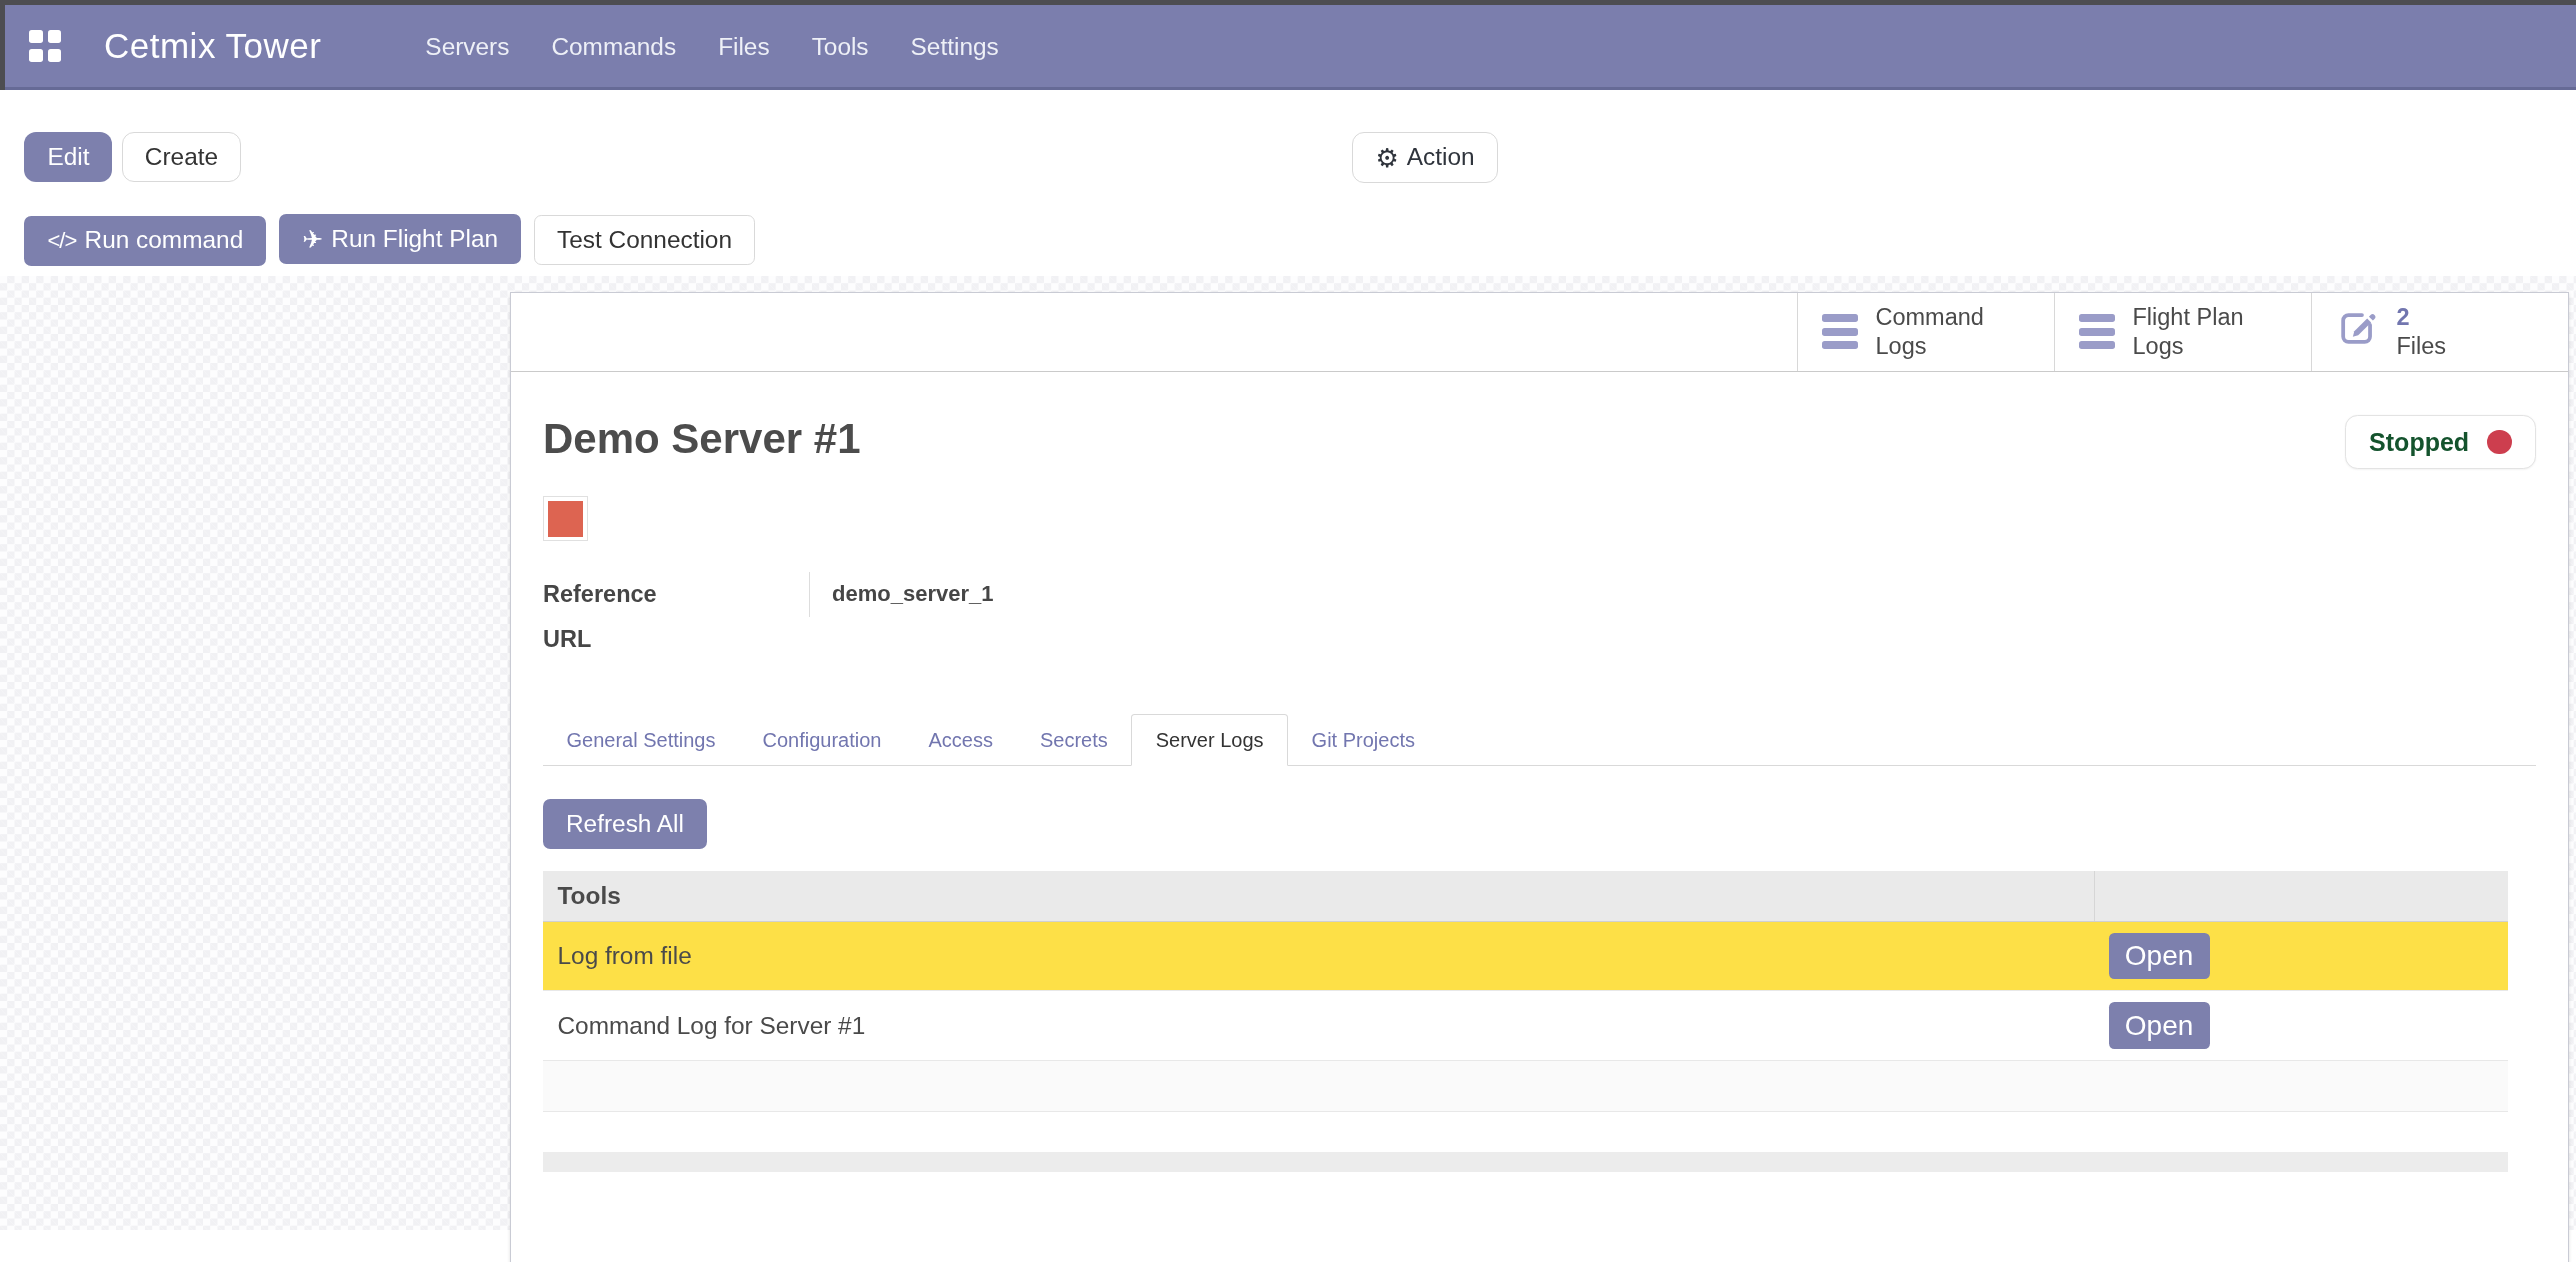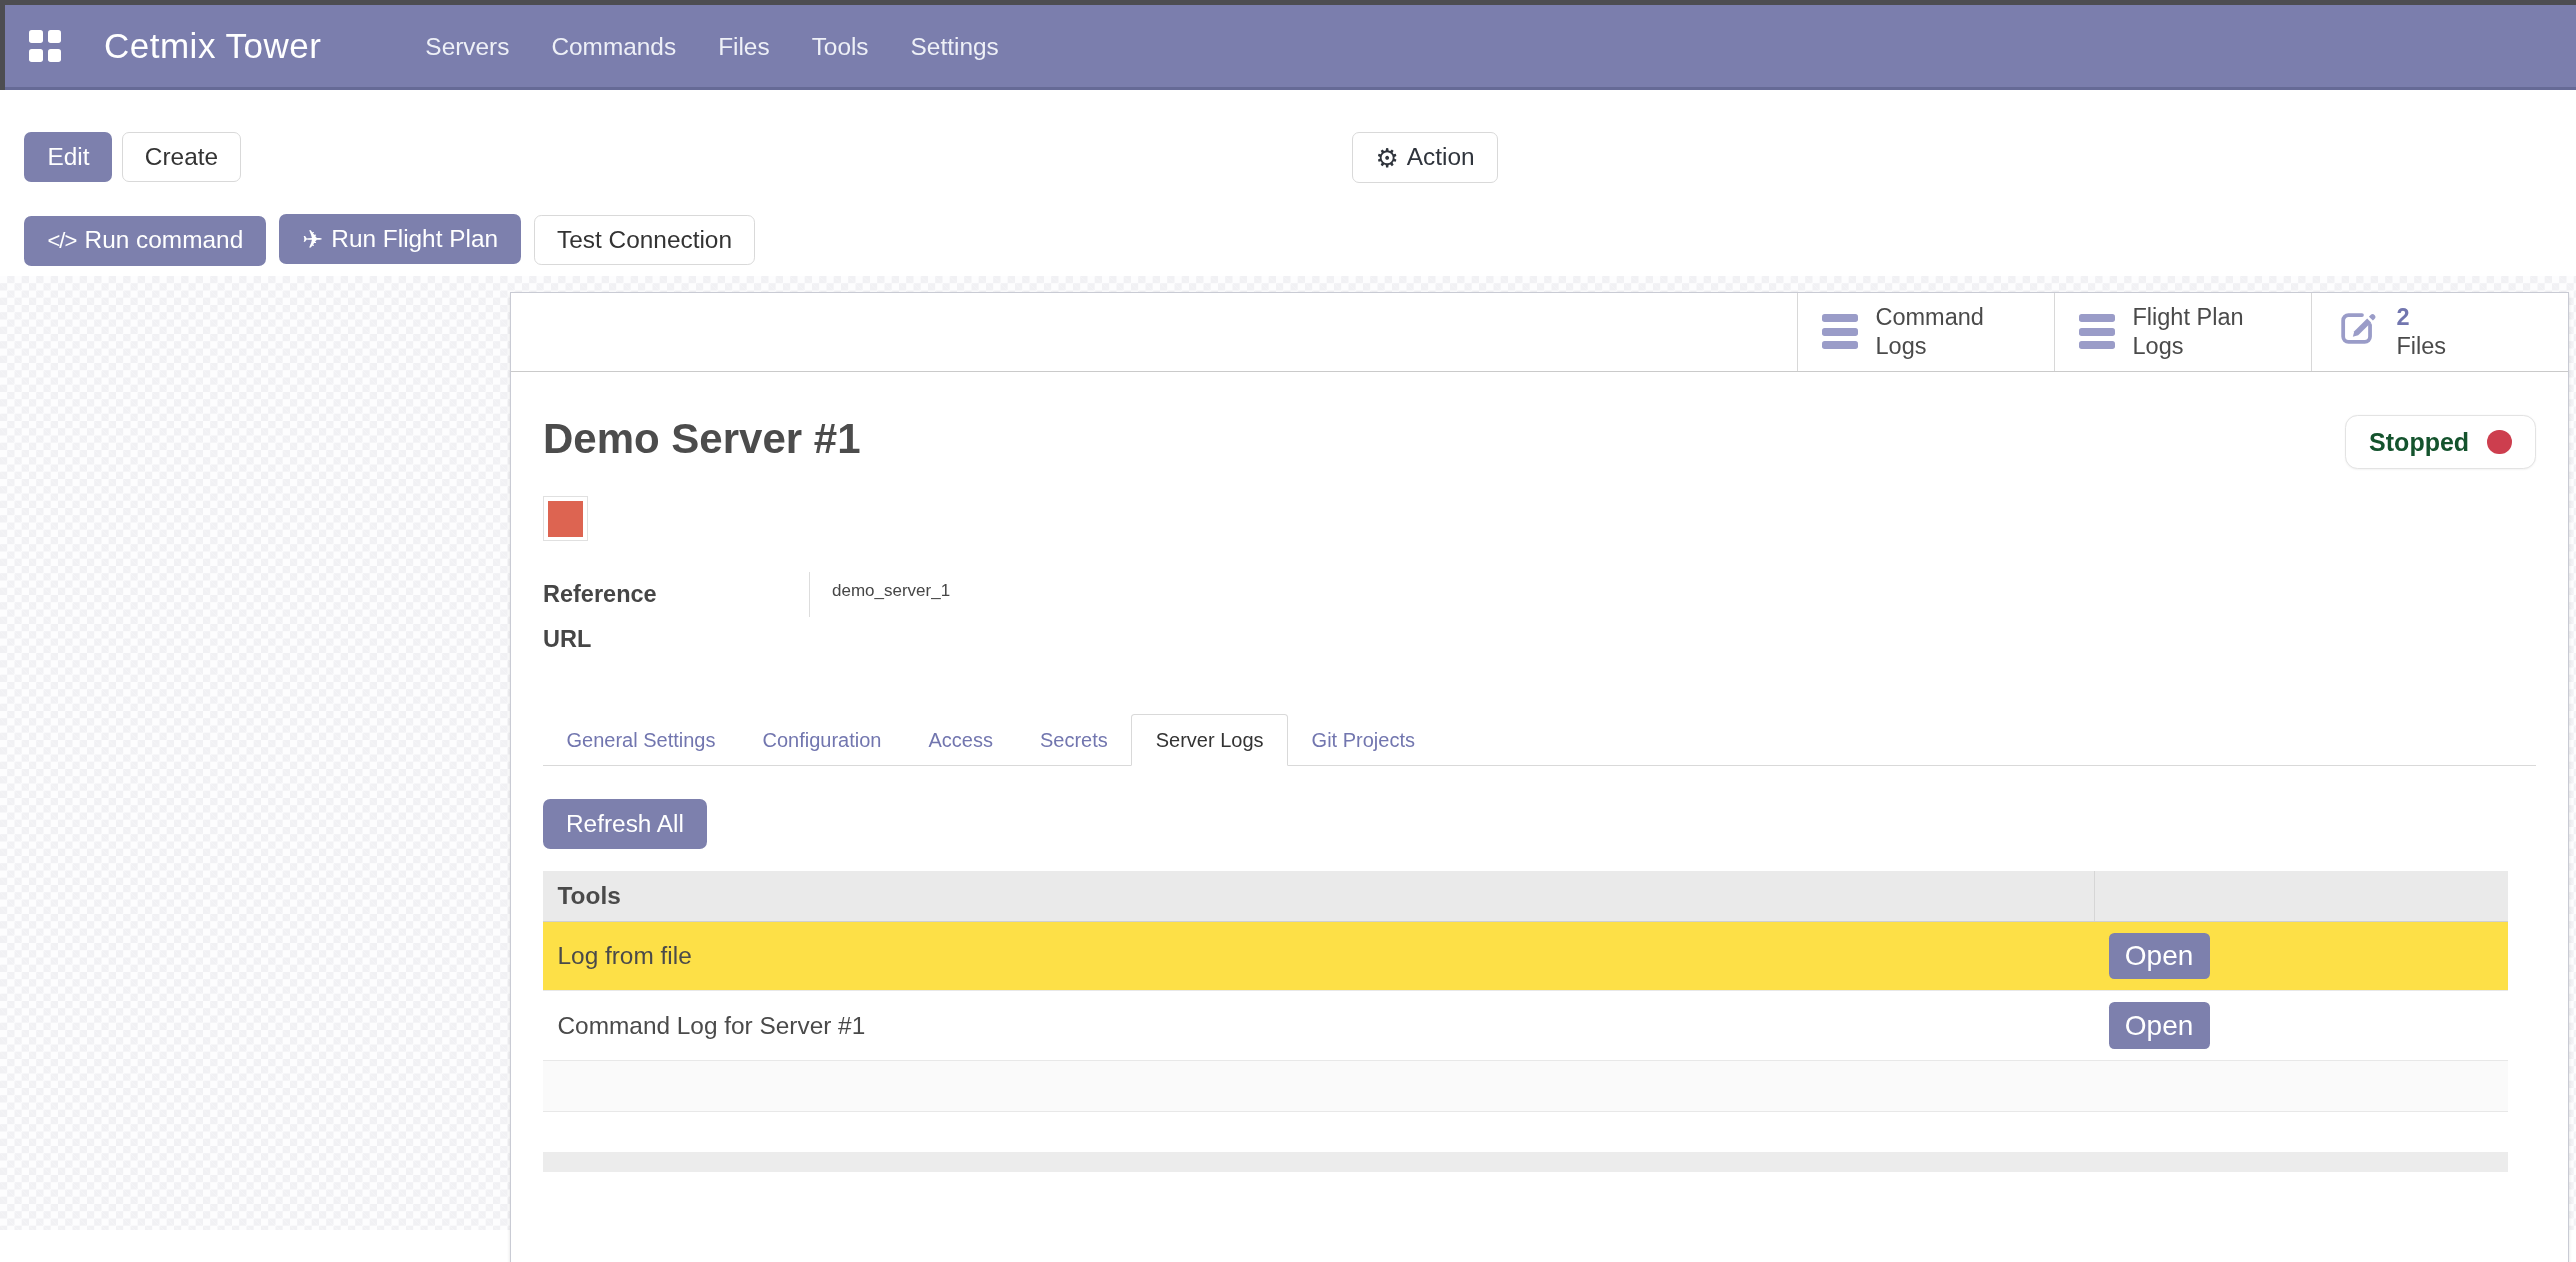--- a/index.html
+++ b/index.html
@@ -20,21 +20,21 @@
   .nav-menu { display:flex; margin-left:83px; }
   .nav-item { font-size:24.4px; color:#eef0f7; padding:0 21px; line-height:81px; cursor:pointer; }
 
   
   .control-panel { background:#fff; padding:12.6px 0 12.6px 0; position:relative; }
   .breadcrumb { margin-left:27px; font-size:28px; }
   .breadcrumb .bc-link { color:#7276af; cursor:pointer; }
   .breadcrumb .bc-sep { color:#8f8f8f; padding:0 9px; }
   .breadcrumb .bc-current { color:#777; }
   .btn { display:inline-flex; align-items:center; gap:8.1px; font-size:24.4px; line-height:1;
-    padding:11.7px 22px; border-radius:7px; border:0.9px solid transparent; cursor:pointer; white-space:nowrap; }
+    padding:11.7px 22px; border-radius:12px; border:0.9px solid transparent; cursor:pointer; white-space:nowrap; }
   .btn-primary { background:#7d80ad; color:#fff; }
   .btn-default { background:#fff; border-color:#d9d9d9; color:#333; }
   .row-edit { margin:29px 0 0 24.4px; position:relative; height:49px; }
   .row-edit .btn { margin-right:5.4px; }
   .action-btn { position:absolute; left:1328px; top:0; color:#2f343c; }
   .gear-glyph { font-size:26px; line-height:1; }
   .row-smart { margin:33px 0 0 24.4px; height:49px; }
   .row-smart .btn { margin-right:9px; border-radius:7.2px; }
   .code-glyph { font-size:22px; letter-spacing:-0.9px; }
   .plane-glyph { font-size:25px; }
@@ -65,21 +65,21 @@
     border:0.9px solid #e3e3e3; border-radius:12.6px; padding:11.7px 23.5px;
     font-size:25px; font-weight:bold; color:#14532d; box-shadow:0 0.9px 1.8px rgba(0,0,0,.05); }
   .status-dot { width:24.4px; height:24.4px; border-radius:50%; background:#cd3e4e; }
 
   .swatch-wrap { margin-top:27px; width:45px; height:45px; border:0.9px solid #e0e0e0;
     background:#fff; padding:3.6px; cursor:pointer; }
   .swatch { width:100%; height:100%; background:#dd6451; }
 
   .fields { margin-top:31px; display:grid; grid-template-columns:266px 994px; }
   .field-label { font-weight:bold; font-size:23.5px; color:#464646; padding:9px 0; }
-  .field-value { border-left:0.9px solid #ddd; padding:9px 0 9px 22px; font-size:17px; color:#464646; }
+  .field-value { border-left:0.9px solid #ddd; padding:9px 0 9px 22px; font-size:22px; color:#464646;font-weight:bold; }
   .link { color:#7276af; cursor:pointer; }
 
   .tabs { margin-top:51px; border-bottom:0.9px solid #d9d9d9; display:flex; align-items:flex-end; height:53px; }
   .tab { font-size:20px; color:#7276af; padding:13.5px 23.5px; cursor:pointer; white-space:nowrap; }
   .tab.active { background:#fff; border:0.9px solid #d9d9d9; border-bottom:0.9px solid #fff;
     margin-bottom:-0.9px; color:#333; border-radius:3.6px 3.6px 0 0; }
 
   .logs-panel { margin-top:33px; }
   .refresh-btn { border-radius:7.2px; }
   table.log-table { margin-top:22px; width:1965px; border-collapse:collapse; font-size:24.4px; color:#4a4a4a; }

